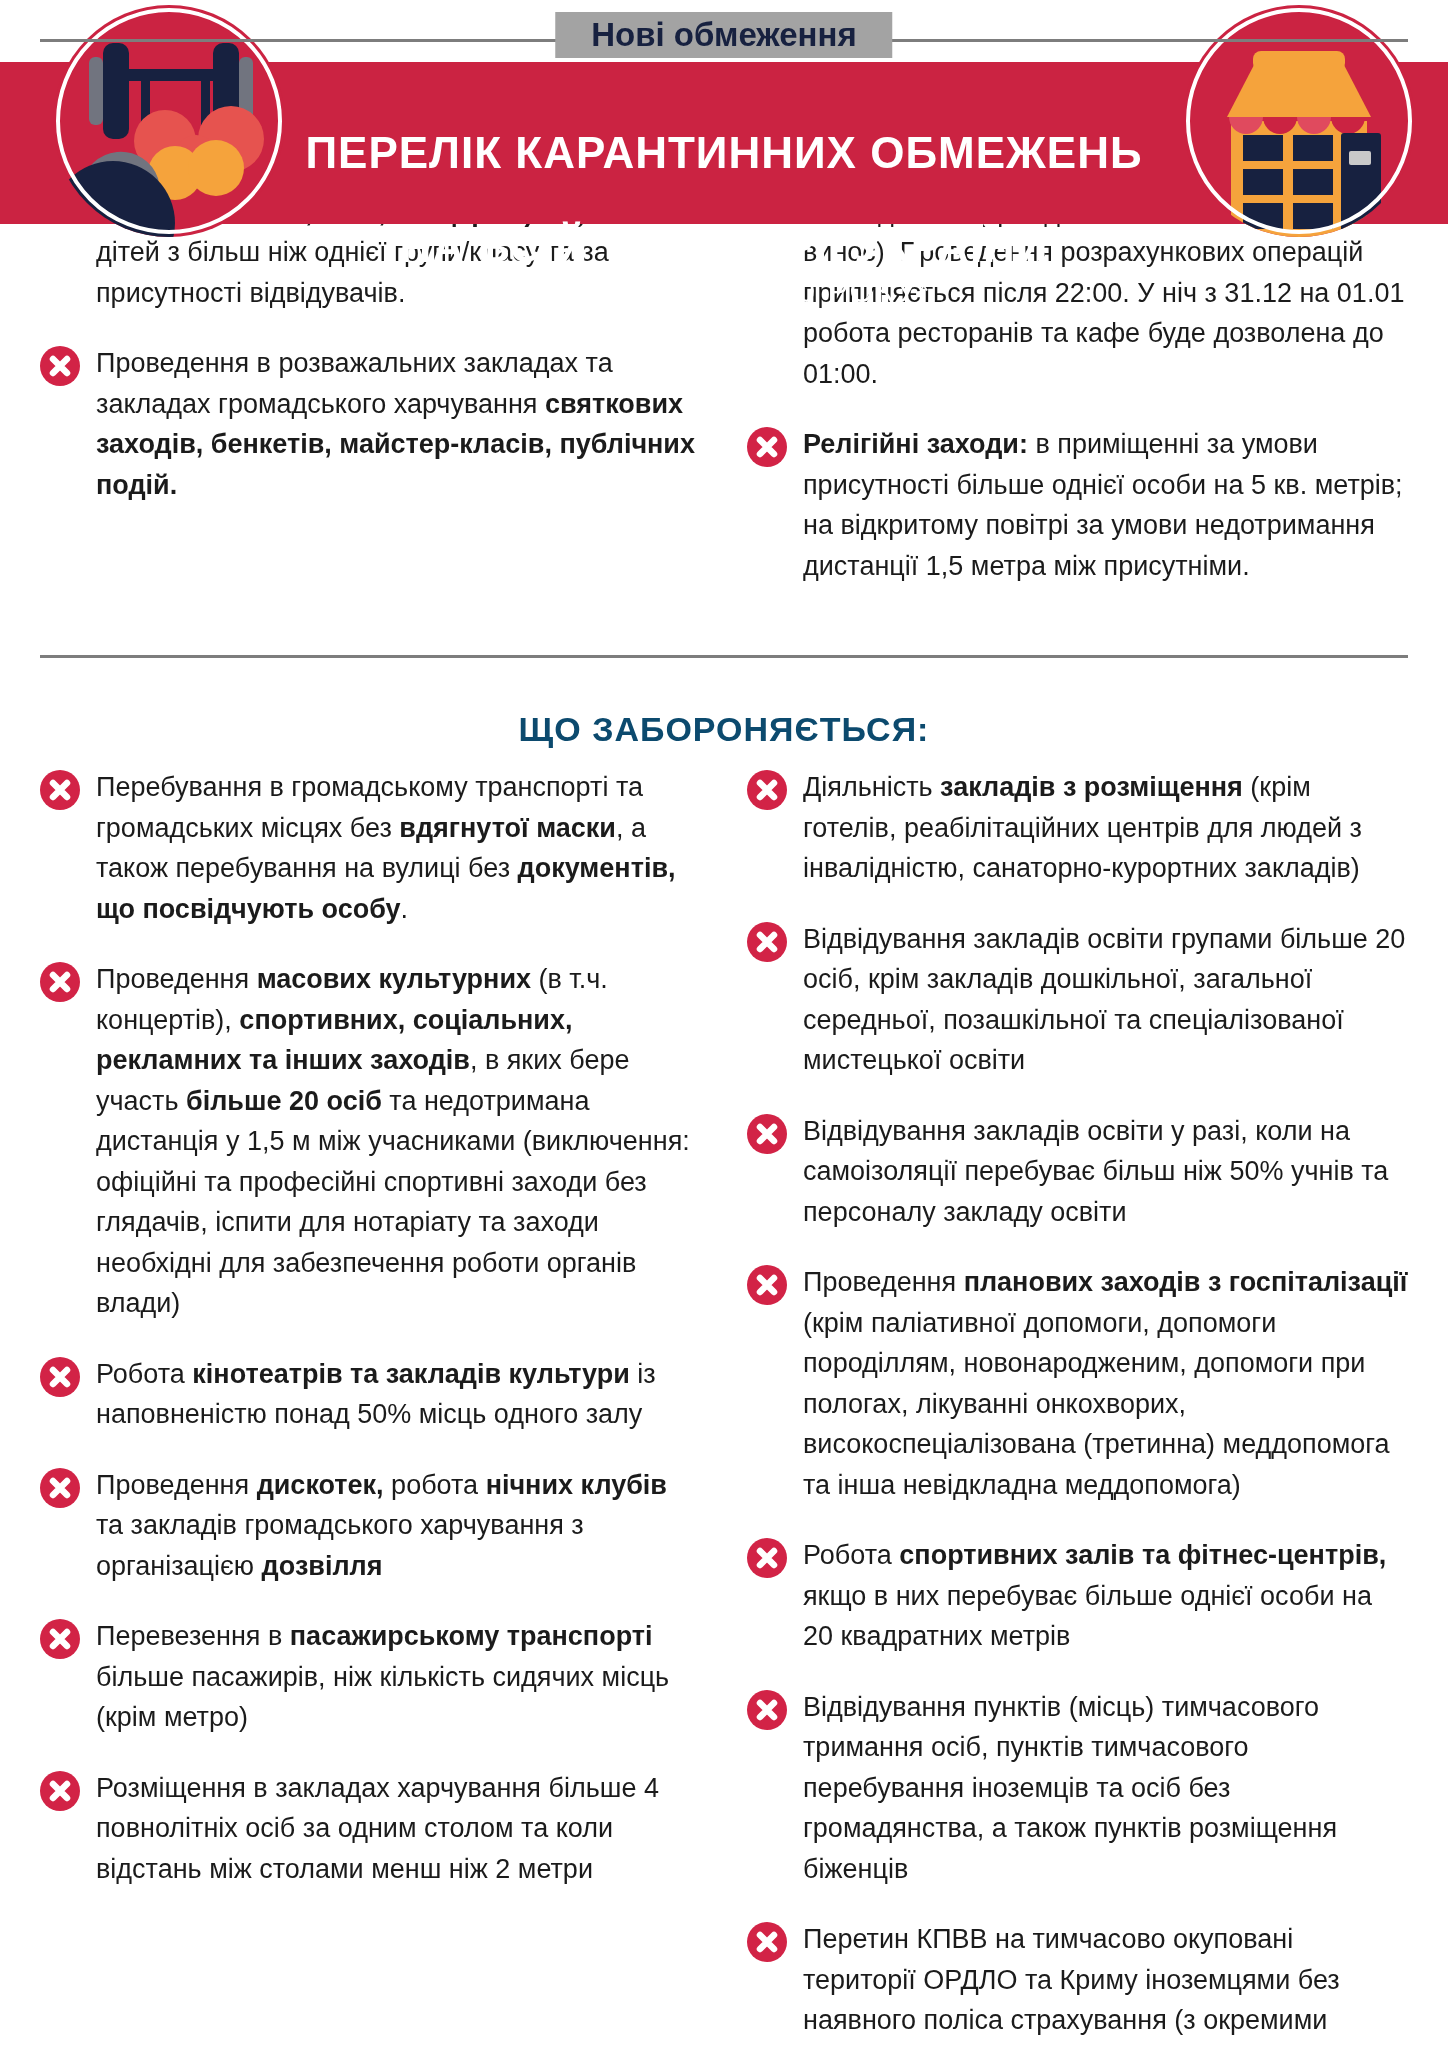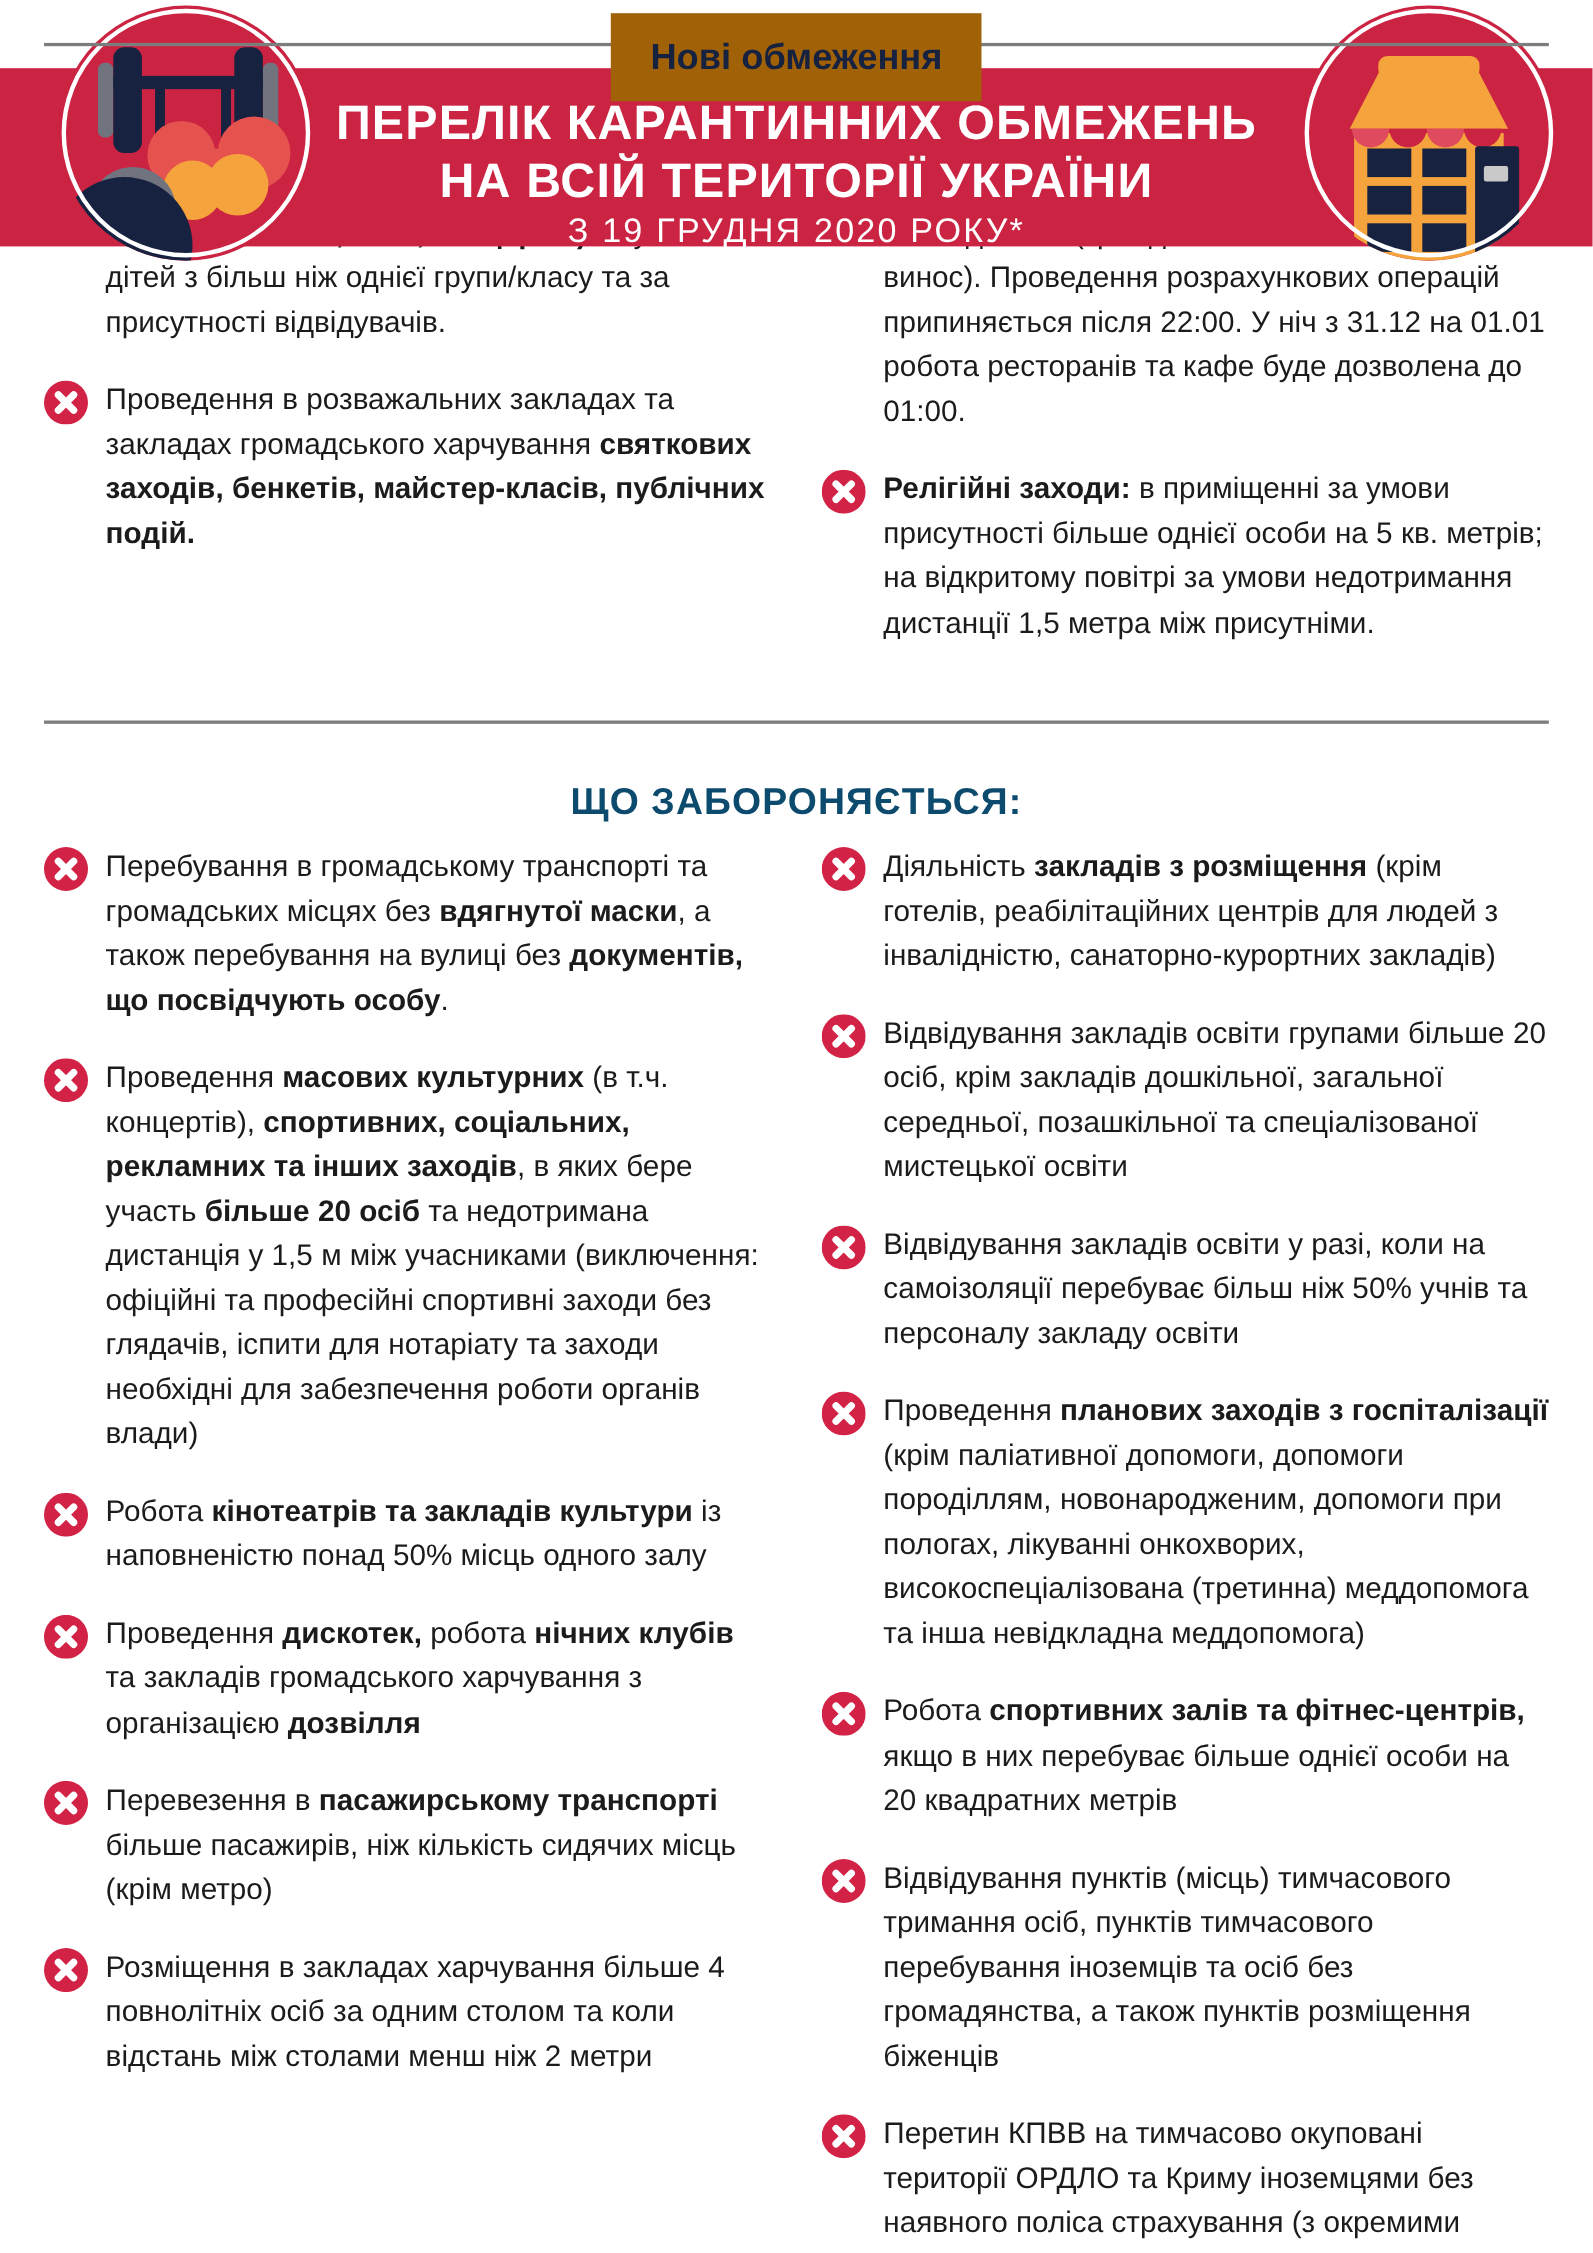--- a/index.html
+++ b/index.html
@@ -9,31 +9,31 @@
   }
   
   .band{position:absolute;left:0;top:62px;width:1448px;height:162px;background:#cb2342;}
   .hcircle{position:absolute;top:5px;width:232px;height:232px;border-radius:50%;
     background:#cb2342;overflow:hidden;}
   .hcircle::after{content:"";position:absolute;inset:3px;border:4px solid #fff;border-radius:50%;pointer-events:none;}
   .hcircle.left{left:53px;}
   .hcircle.right{left:1183px;}
   .hcircle svg{position:absolute;inset:0;}
   .titles{position:absolute;left:0;top:86px;width:1448px;text-align:center;color:#fff;}
-  .t1{font-size:44px;font-weight:700;letter-spacing:1px;line-height:1.2;}
+  .t1{font-size:44px;font-weight:700;letter-spacing:1px;line-height:1.2;margin-top:41px;}
   .t2{font-size:31px;font-weight:400;letter-spacing:2px;}
   
   main{padding:0 40px;}
   .section{margin-top:12px;}
   .section + .section{margin-top:42px;}
   .rule-wrap{position:relative;height:58px;}
   .rule{position:absolute;left:0;right:0;top:27px;height:3px;background:#7d7d7d;}
   .badge{position:absolute;left:50%;transform:translateX(-50%);top:0;
-    background:#a16207;color:#172140;font-weight:700;font-size:33px;
-    padding:21px 36px;white-space:nowrap;}
+    background:#a3a3a3;color:#172140;font-weight:700;font-size:33px;
+    padding:4px 36px;white-space:nowrap;}
   .subheading{margin:24px 0 6px;text-align:center;color:#0c4a6e;
     font-size:34px;font-weight:700;letter-spacing:1px;}
   .cols{display:grid;grid-template-columns:1fr 1fr;column-gap:46px;margin-top:18px;}
   .col{display:flex;flex-direction:column;gap:30px;}
   .item{display:flex;gap:16px;align-items:flex-start;}
   .xwrap{flex:0 0 40px;width:40px;height:40px;margin-top:3px;}
   .itext{flex:1;font-size:27px;line-height:1.5;color:#1b1b1b;}
   .itext .b{font-weight:700;}
 </style>
 </head>

